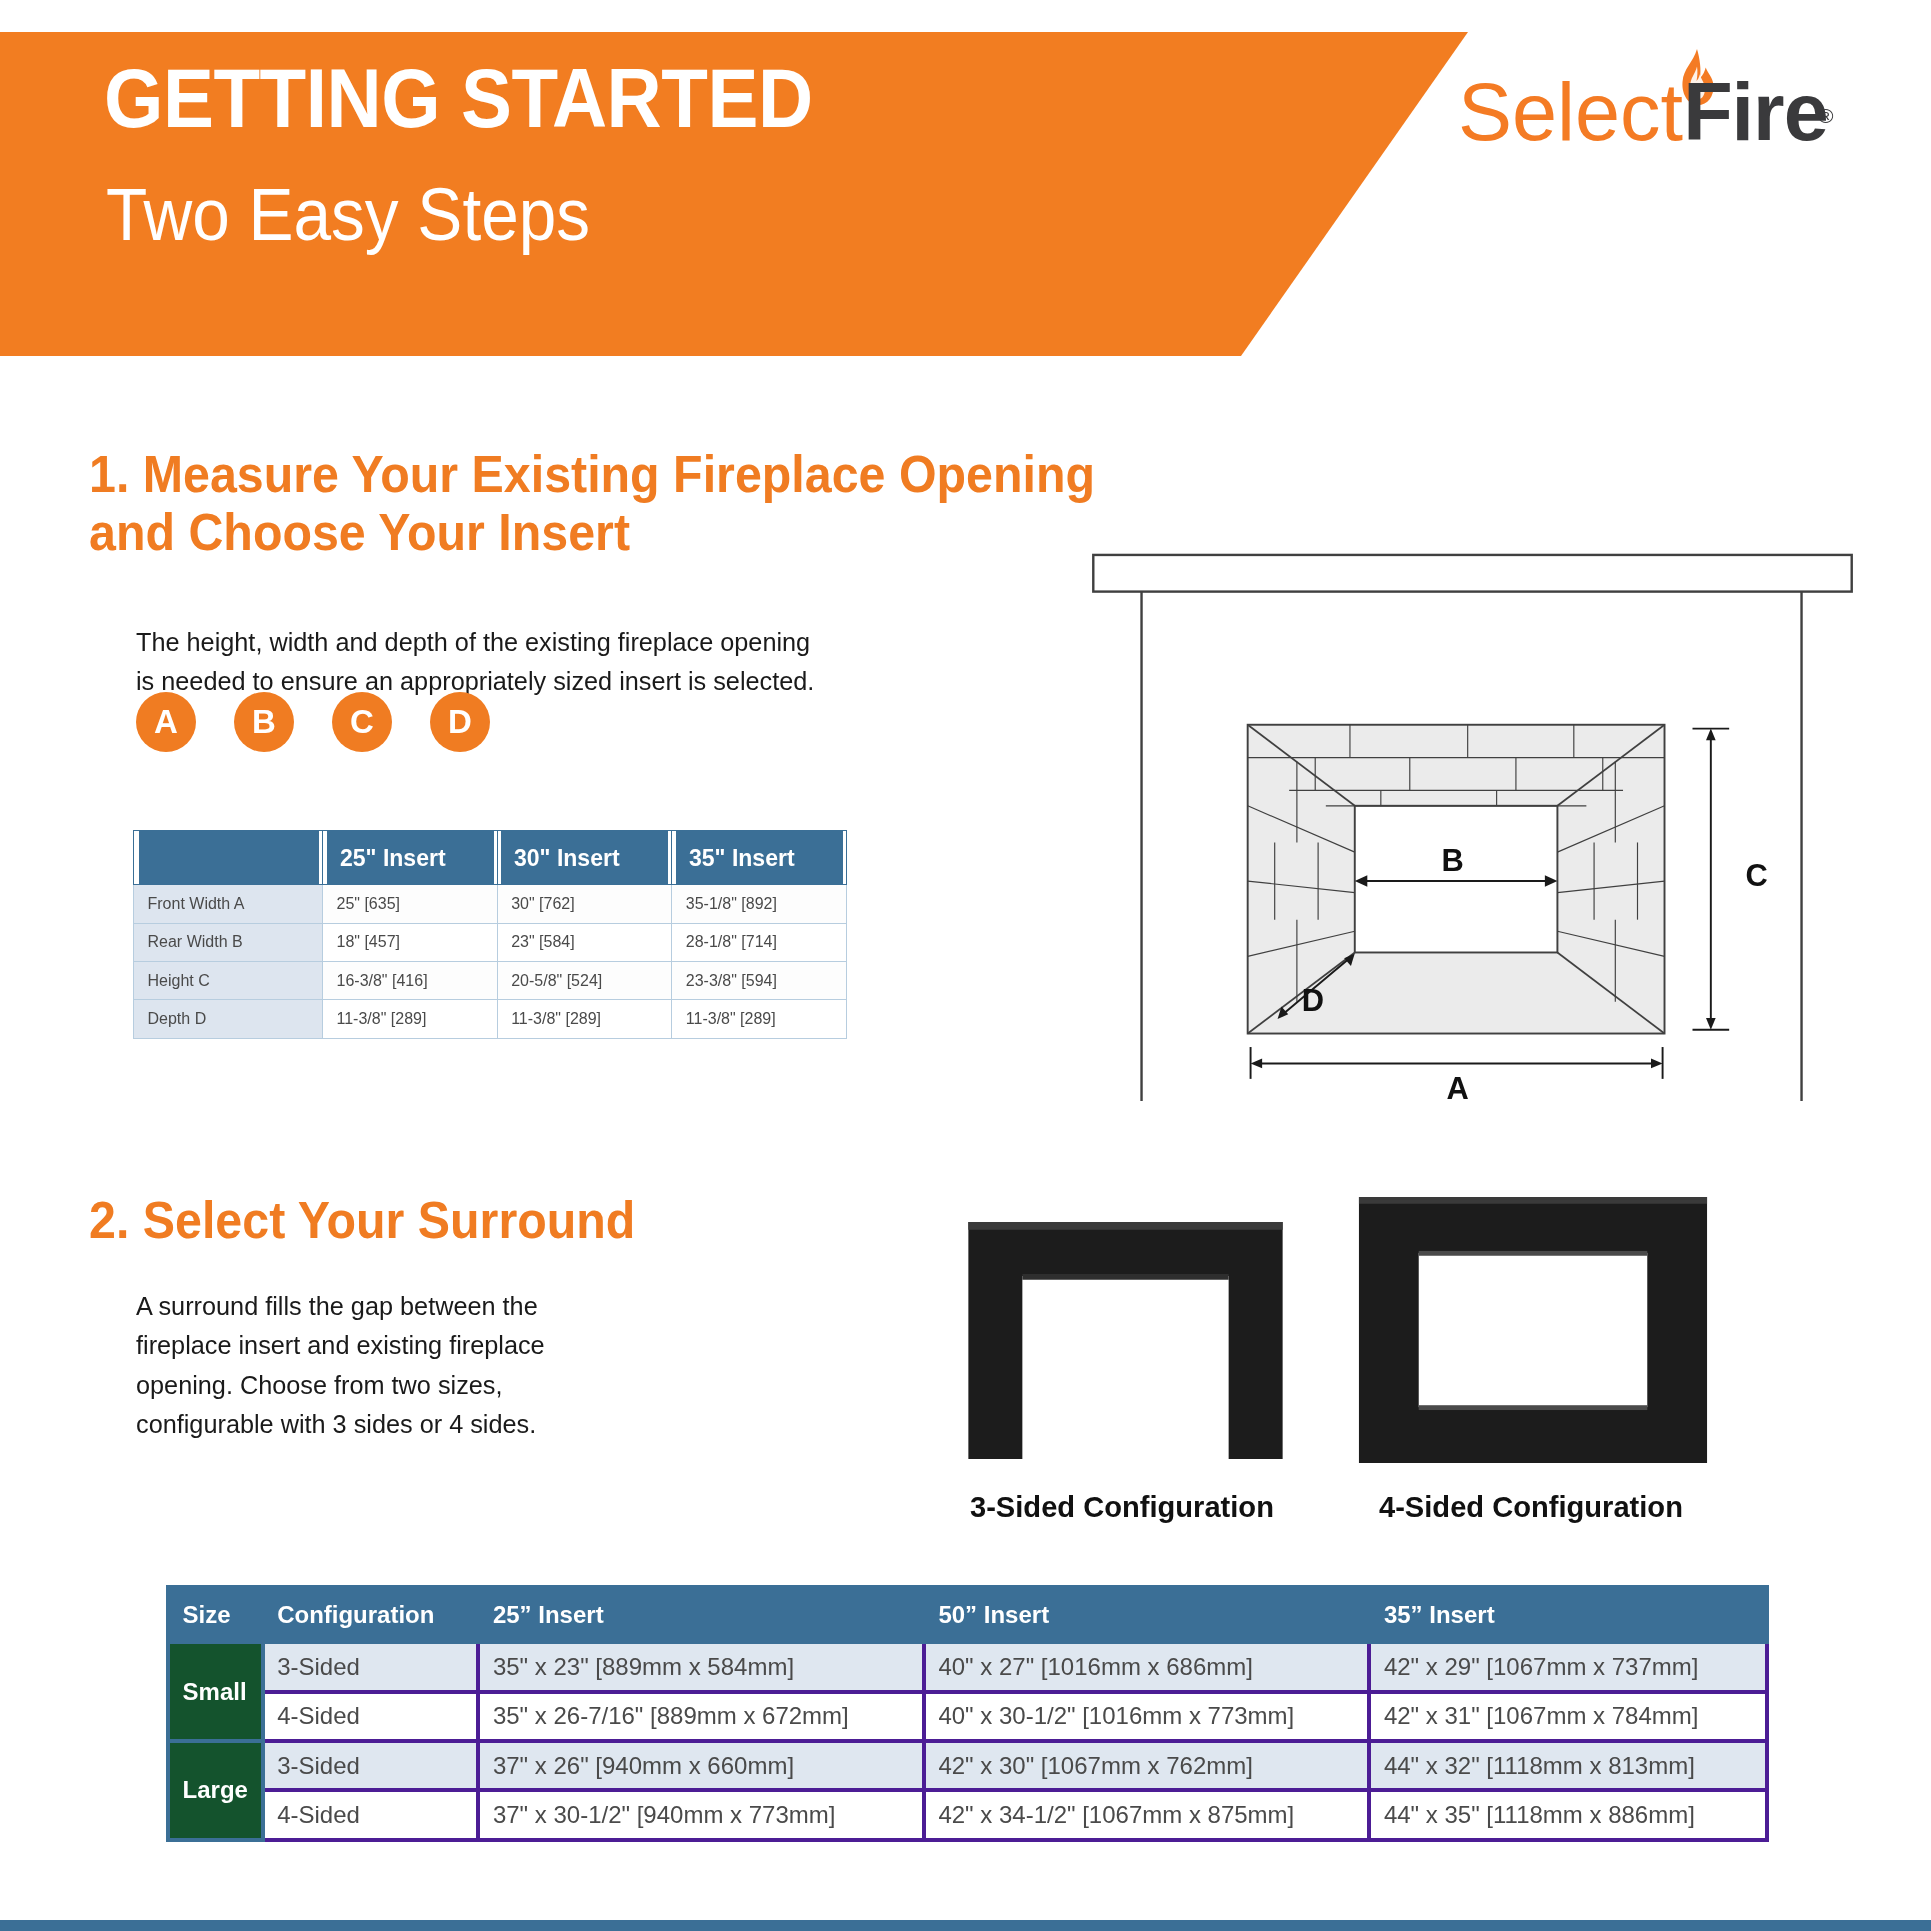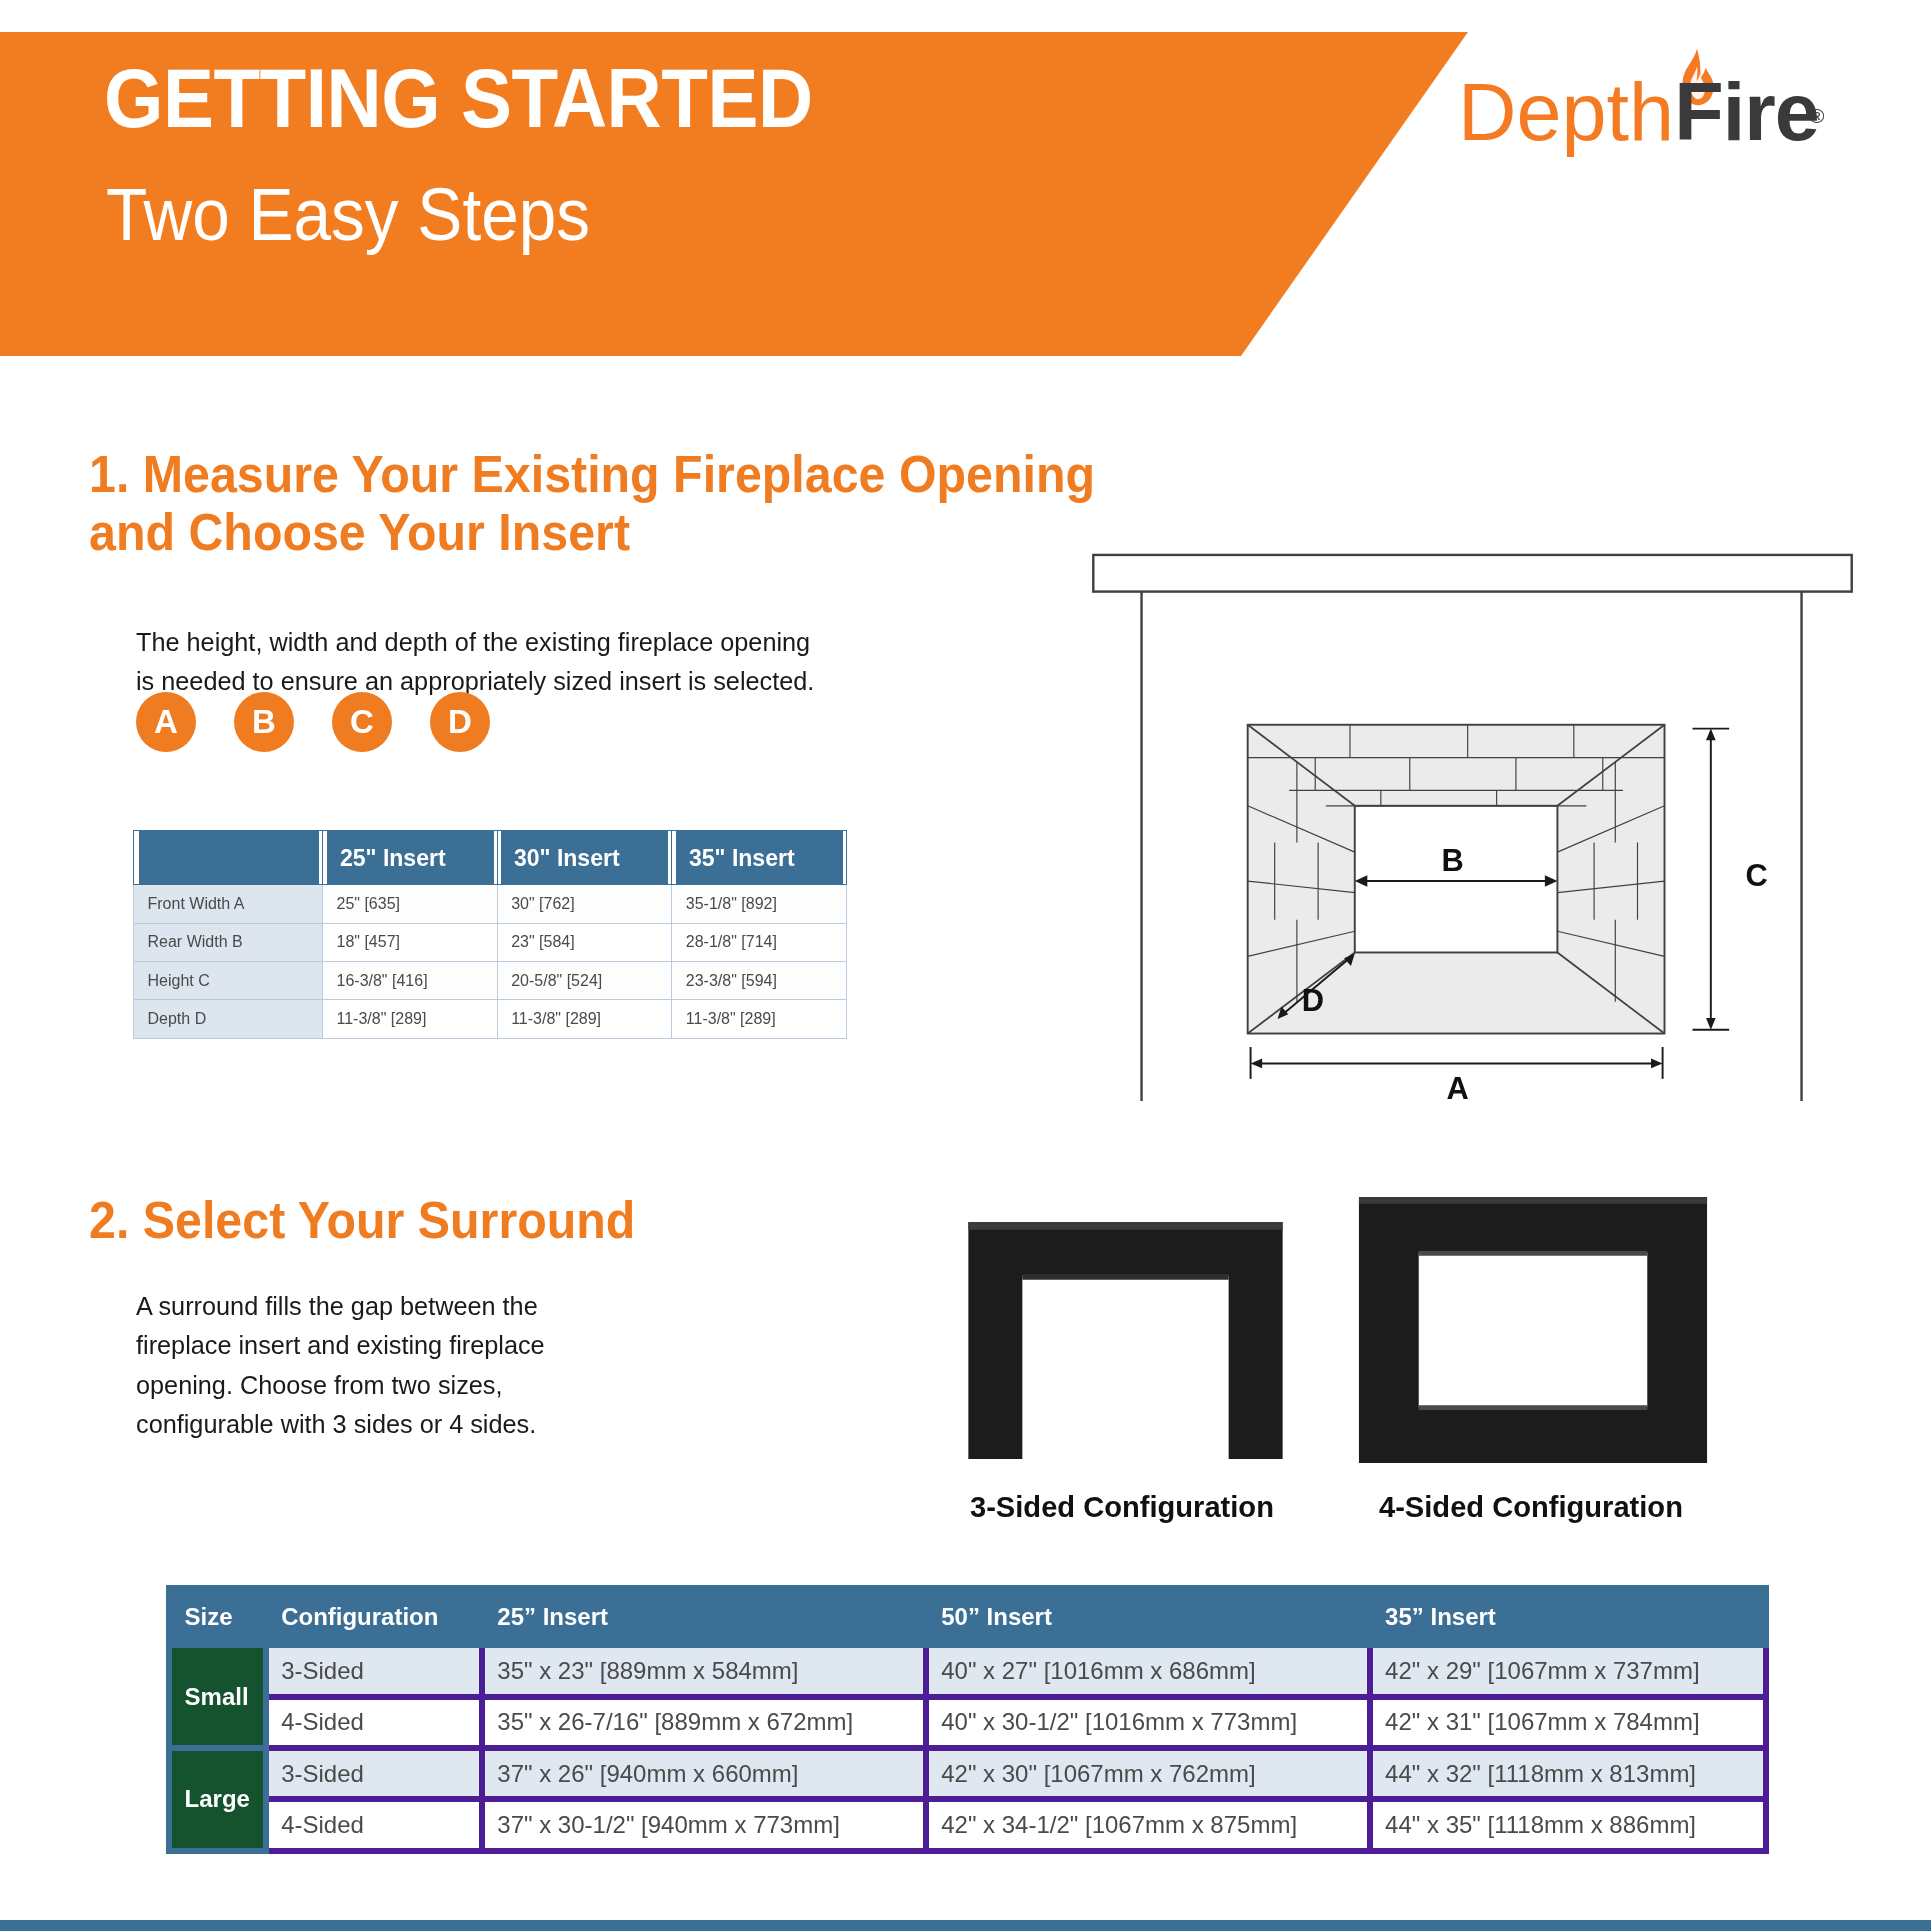--- a/index.html
+++ b/index.html
@@ -121,21 +121,21 @@
     background: #dde5ef;
     color: #4a4a4a;
     width: 189px;
   }
   #table1 td.val { background: #fdfdfd; color: #4a4a4a; }
   #table1 tr.alt td.val { background: #ffffff; }
 
   
   #table2 { left: 166px; top: 1553px; width: 1603px; }
   #table2 th, #table2 td {
-    border: 6px solid #4c1d95;
+    border: 4px solid #4c1d95;
     font-size: 24px;
     padding: 8.7px 12.6px;
     text-align: left;
     color: #4a4a4a;
     white-space: nowrap;
   }
   #table2 thead th {
     background: #3b6f96; color: #ffffff; font-weight: 700;
     border-color: #3b6f96; padding: 11.6px 12.6px;
   }
@@ -178,21 +178,21 @@
   <div class="header"></div>
   <div class="header-title">GETTING STARTED</div>
   <div class="header-sub">Two Easy Steps</div>
 
   <div class="logo">
     <svg class="flame" viewBox="0 0 60 70">
       <path d="M30 2 C26 16 16 22 15 36 C14 50 22 60 31 60 C41 60 48 51 47 39 C46.3 31 41 27 39 21 C37.5 27 35 30 33 32 C34.5 24 33 12 30 2 Z" fill="#f47b24"></path>
       <path d="M30 20 C28 28 23 32 23 40 C23 48 27 54 31 54 C36 54 39 48 38 41 C37.4 36 34 33 33 28 C32 32 30.5 34 29.5 35 C30.5 30 30.8 25 30 20 Z" fill="#ffffff" opacity="0.9"></path>
     </svg>
     <div class="logo-word">
-      <span class="logo-simpli">Depth</span><span class="logo-fire">Fire</span><span class="logo-reg">®</span>
+      <span class="logo-simpli">Select</span><span class="logo-fire">Fire</span><span class="logo-reg">®</span>
     </div>
   </div>
 
   <div class="sec-head" id="sec1-head">1. Measure Your Existing Fireplace Opening
 and Choose Your Insert</div>
   <div class="sec-body" id="sec1-body">The height, width and depth of the existing fireplace opening
 is needed to ensure an appropriately sized insert is selected.</div>
 
   <div class="badges">
     <span class="badge">A</span><span class="badge">B</span><span class="badge">C</span><span class="badge">D</span>

